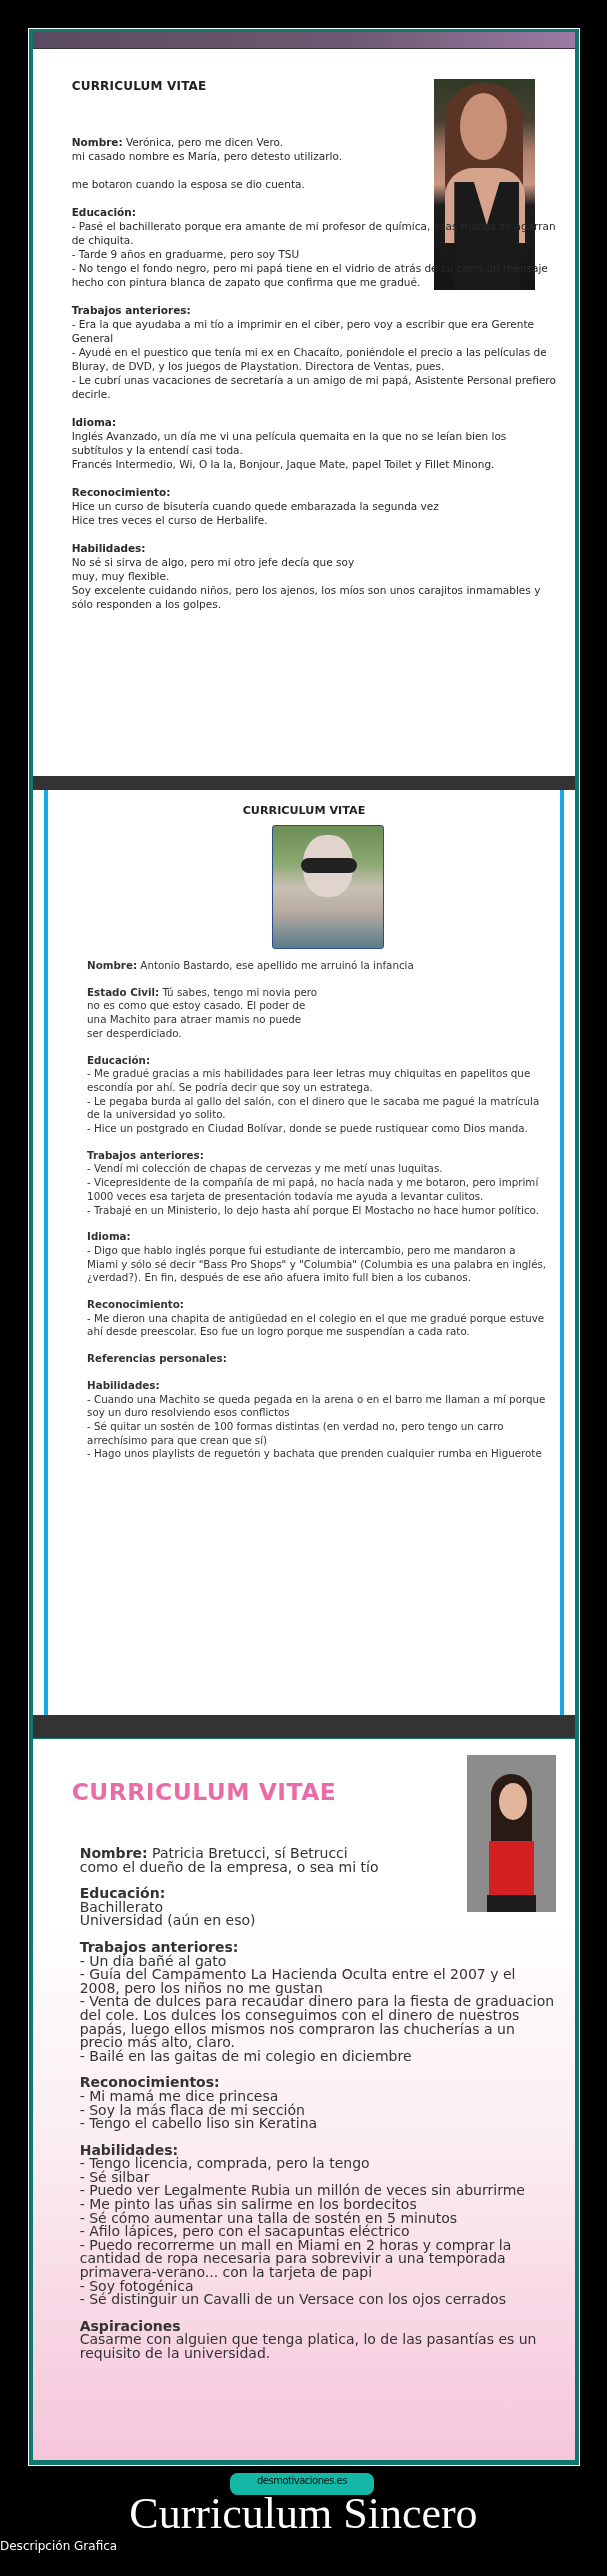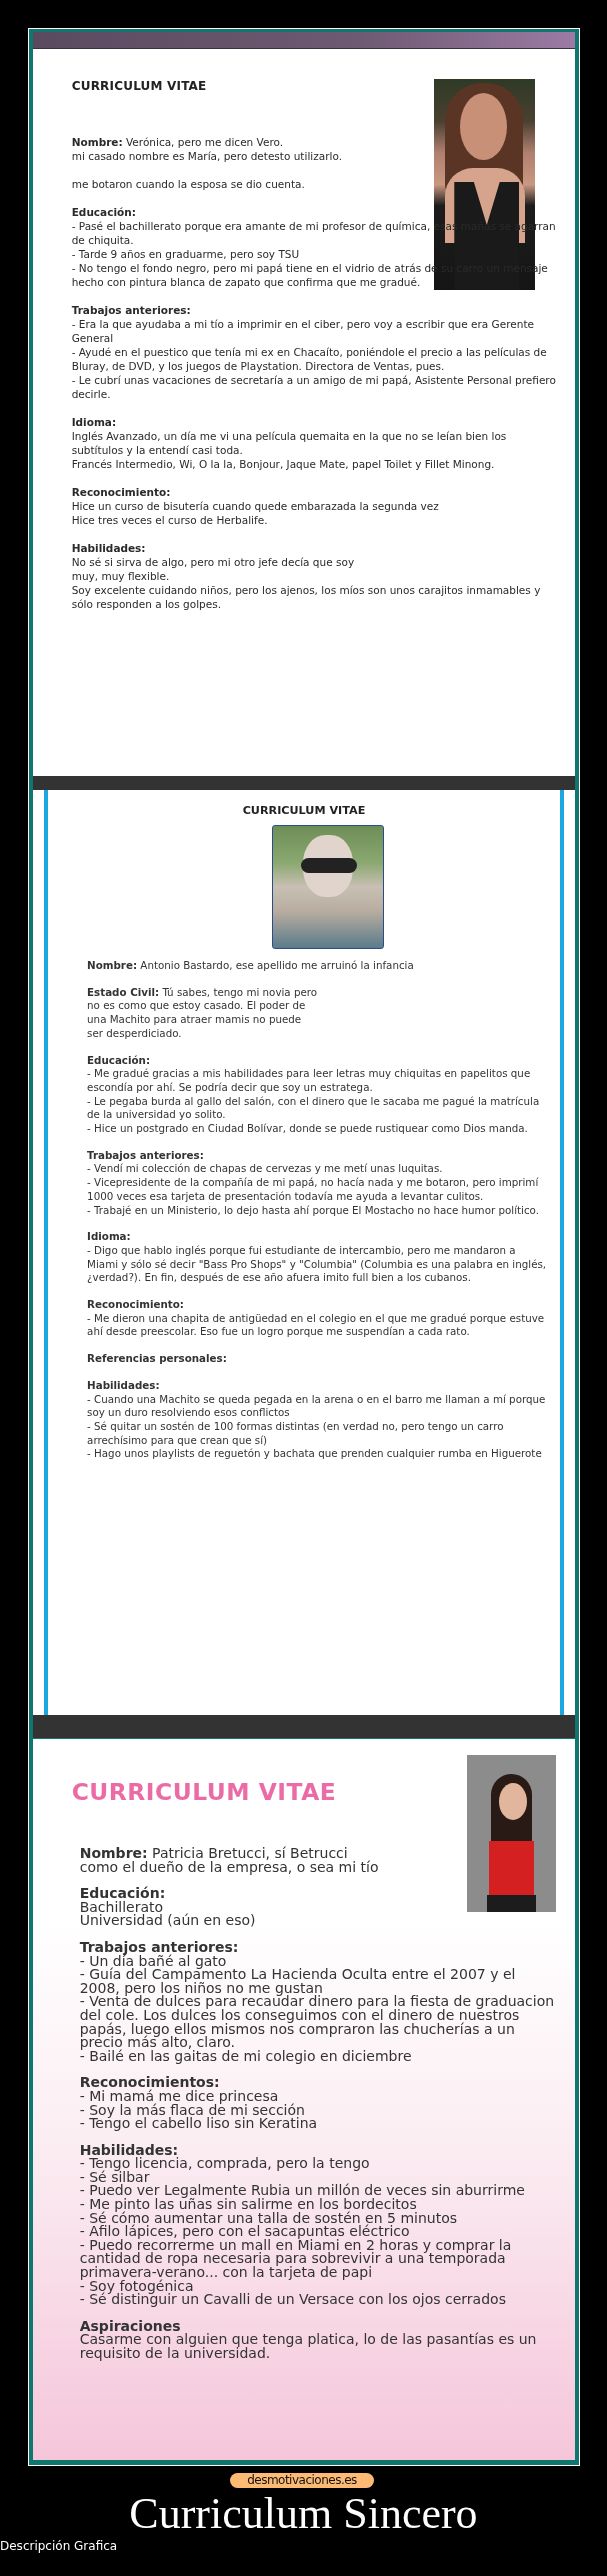--- a/index.html
+++ b/index.html
@@ -31,21 +31,21 @@
   .p2 .sec { margin-bottom:13px;margin-left:31px; }
   .p3 { top:1710px; height:721px; background:linear-gradient(180deg,#fff 0%,#fff 25%,#fbeef3 55%,#f5c6da 100%); }
   .p3 h1 { position:absolute; left:39px; top:39px; margin:0; font-size:23.4px; font-weight:bold; color:#ea6ba6; letter-spacing:0.5px; }
   .ph3 { left:434px; top:16px; width:89px; height:157px; background:#8c8c8c; }
   .ph3 .hair { position:absolute; left:24px; top:18.7px; width:41px; height:103px; border-radius:20.6px 20.6px 7.5px 7.5px; background:#2a1a16; }
   .ph3 .face { position:absolute; left:32px; top:28px; width:28px; height:37px; border-radius:50%; background:#e2b69c; }
   .ph3 .top { position:absolute; left:22.4px; top:86px; width:45px; height:56px; background:#d42020; }
   .ph3 .skirt { position:absolute; left:20.6px; top:140px; width:49px; height:17px; background:#1c1c1c; }
   .p3 .content { position:absolute; left:39px; top:108px; right:18.7px; font-size:14px; line-height:13.6px; color:#333;margin-left:8px; }
   .p3 .sec { margin-bottom:13px; }
-  .logo { position:absolute; left:230px; top:2473px; width:144px; height:15px; background:#fdba74; border-radius:7.5px; text-align:center; font-size:12px; line-height:15px; color:#111; letter-spacing:-0.5px; }
+  .logo { position:absolute; left:230px; top:2473px; width:144px; height:22px; background:#14b8a6; border-radius:7.5px; text-align:center; font-size:10px; line-height:15px; color:#111; letter-spacing:-0.5px; }
   .title { position:absolute; left:0; right:0; top:2493px; text-align:center; font-family:"Liberation Serif", serif; font-size:44px; color:#fff; line-height:41px; }
   .subtitle { position:absolute; left:0; right:0; top:2539px; text-align:left; font-family:"DejaVu Sans", sans-serif; font-size:12px; color:#fff; }
 </style>
 </head>
 <body>
 
 <div class="frame">
 
   <div class="panel p1">
     <div class="topbar"></div>

